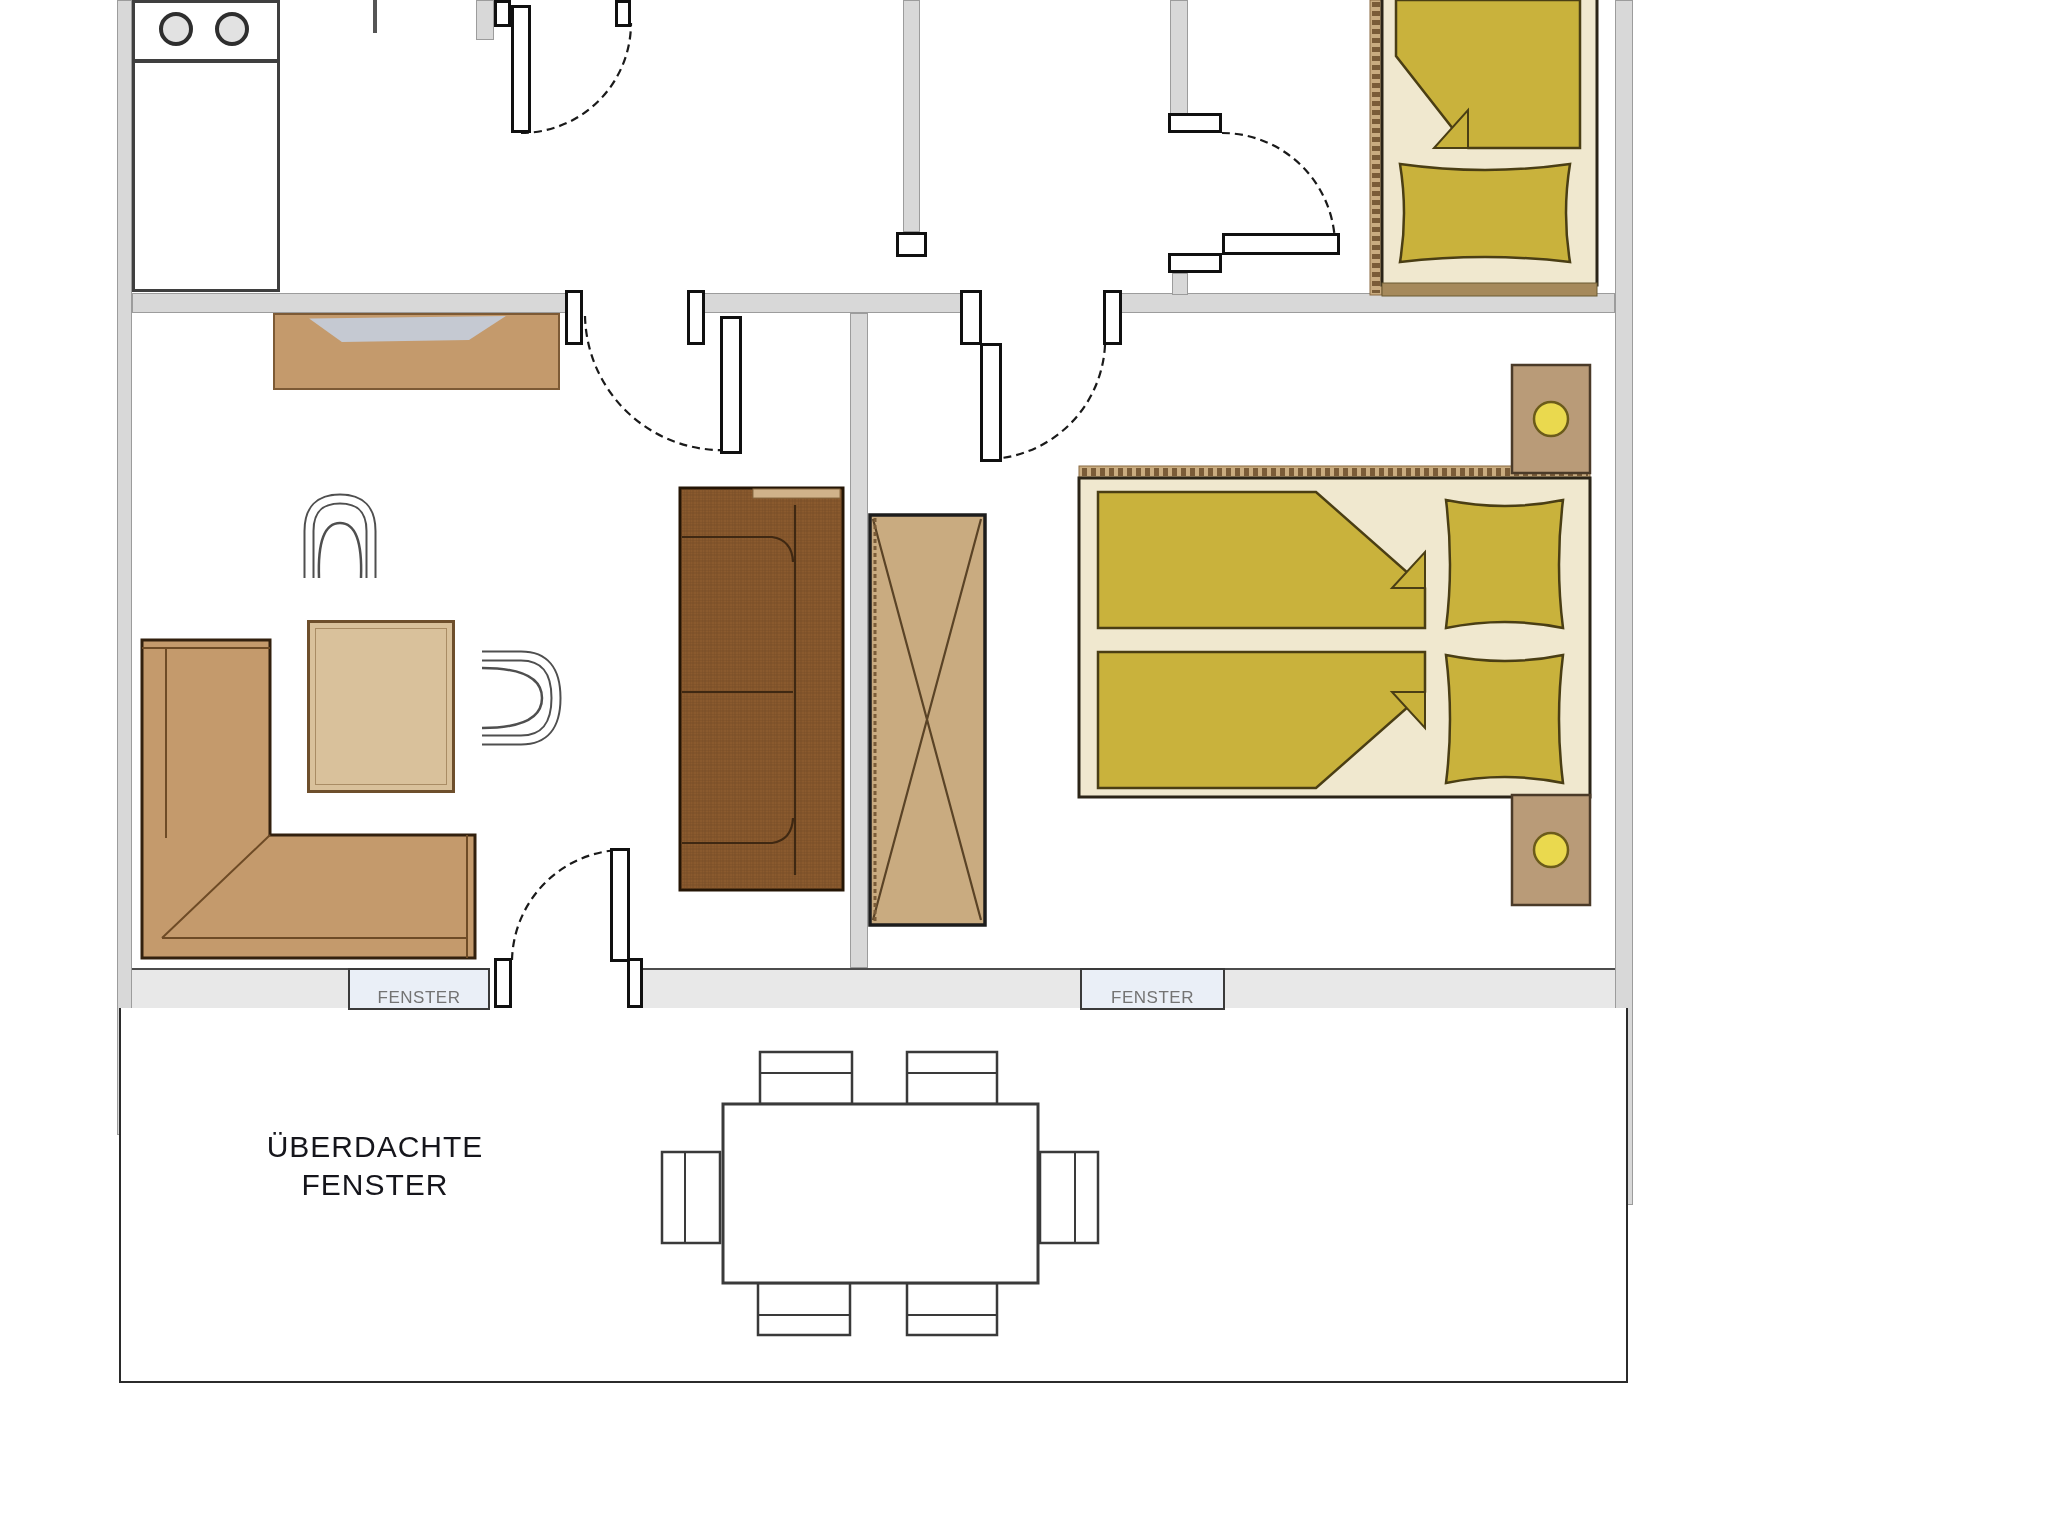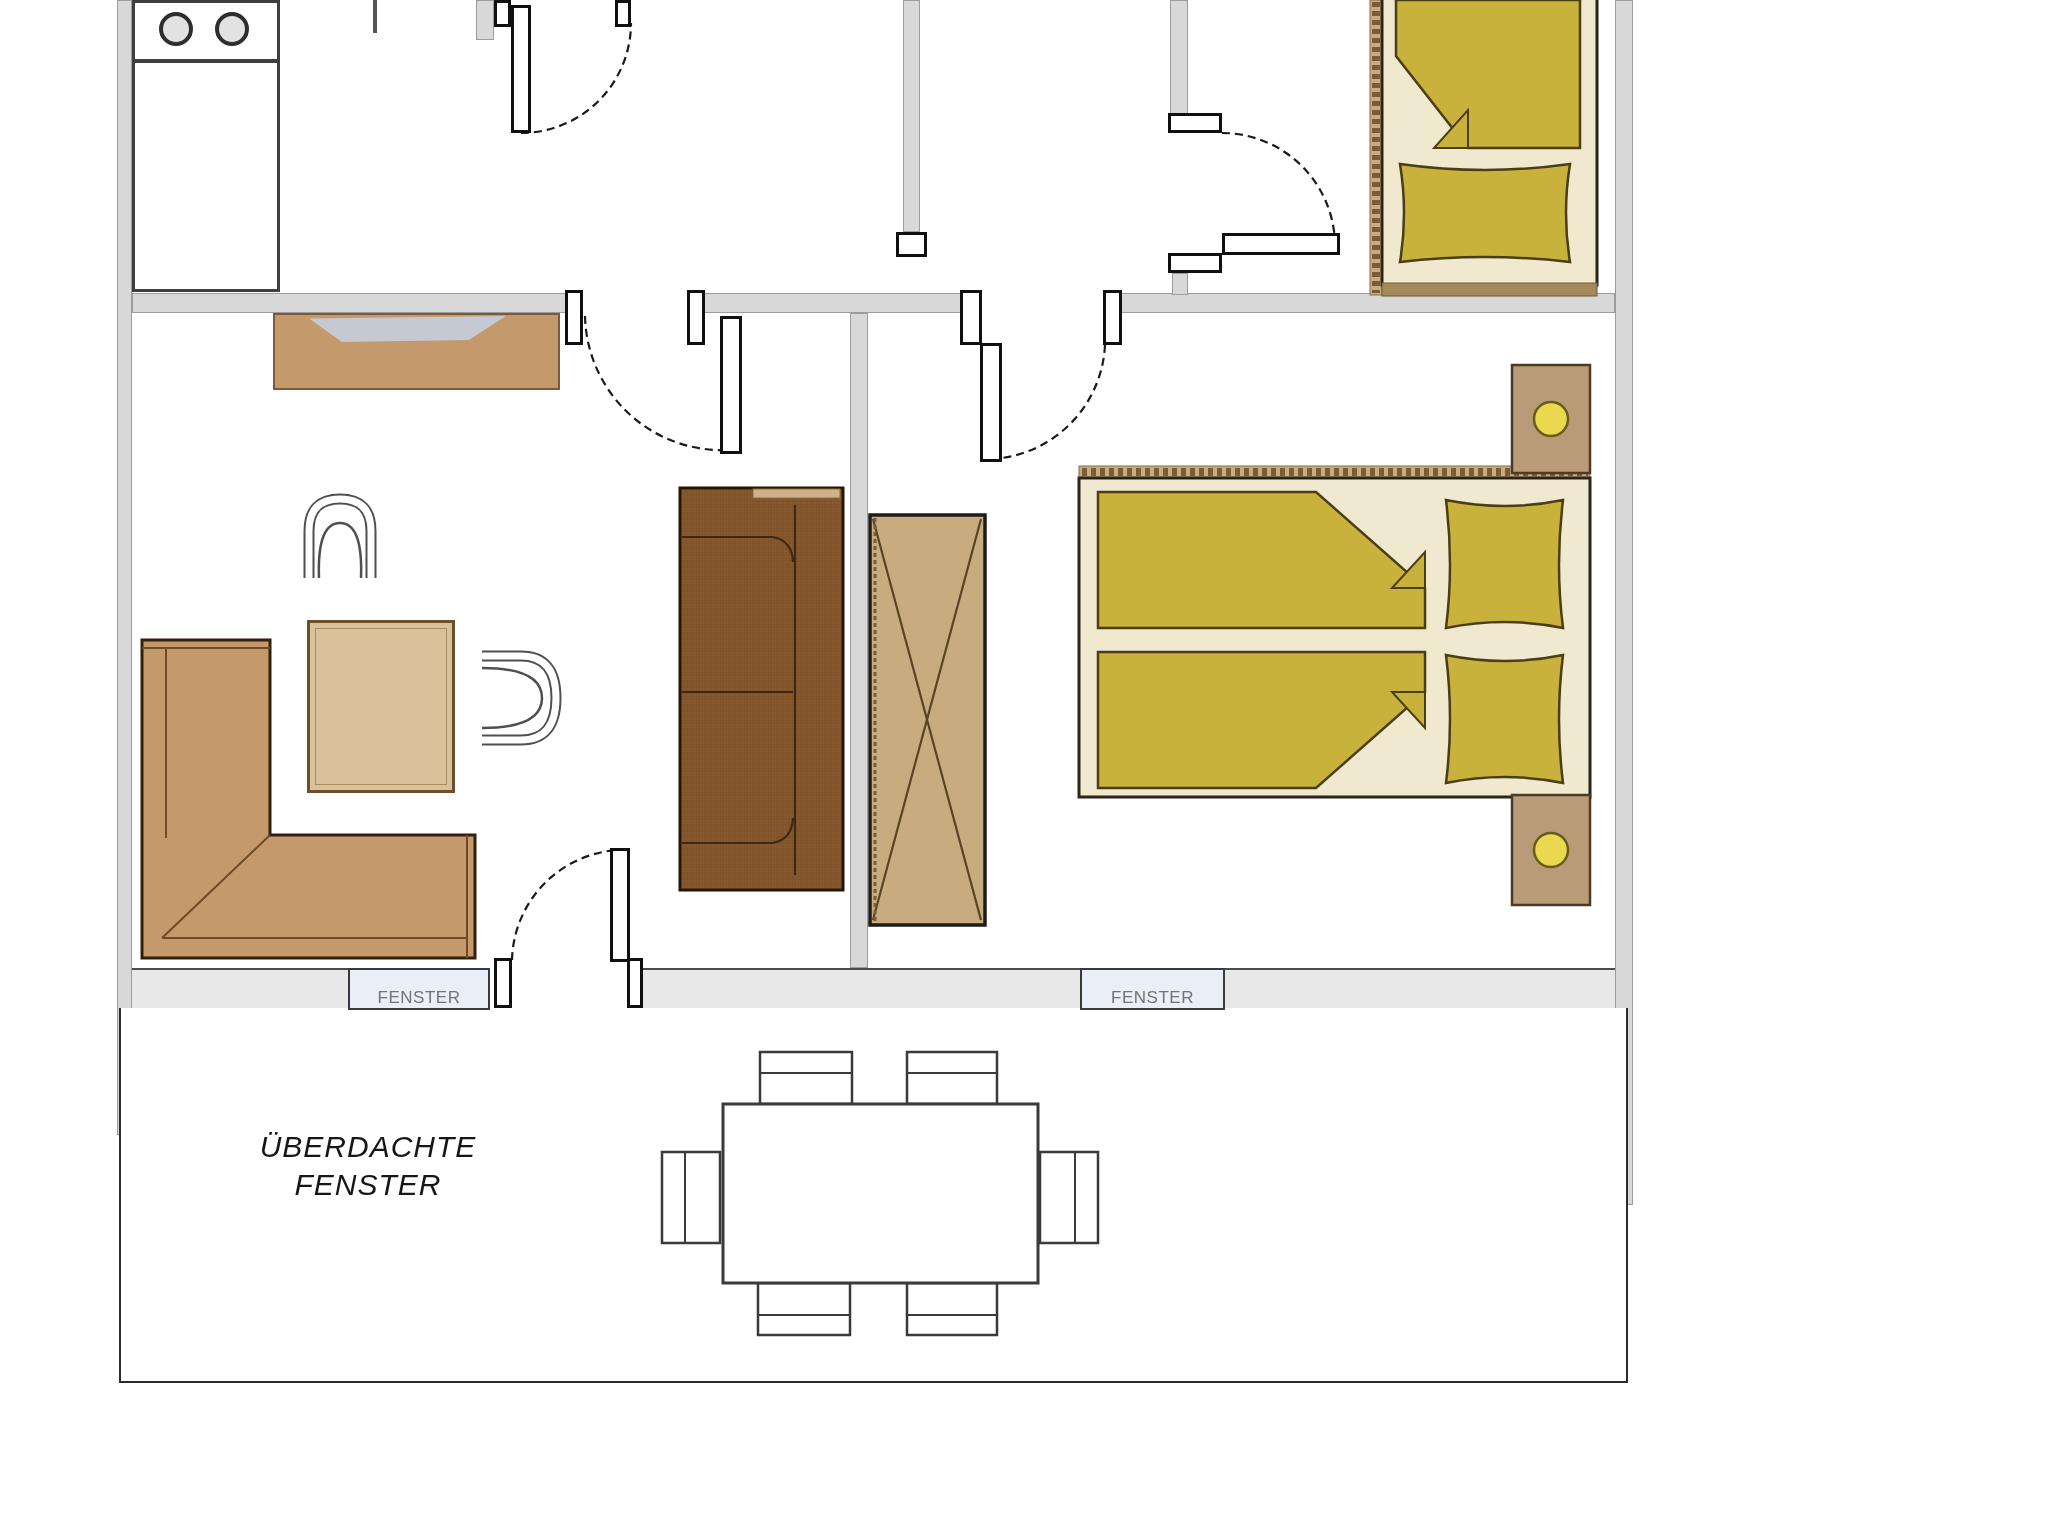--- a/index.html
+++ b/index.html
@@ -174,16 +174,16 @@
 <div class="jamb" style="left:627px;top:958px;width:16px;height:50px;"></div>
 <div class="leaf" style="left:610px;top:848px;width:20px;height:114px;"></div>
 
 <div class="window-box" style="left:348px;top:968px;width:142px;height:42px;">
   <span>FENSTER</span>
 </div>
 <div class="window-box" style="left:1080px;top:968px;width:145px;height:42px;">
   <span>FENSTER</span>
 </div>
 
-<div class="terrace-label" style="left:218px;top:1128px;width:300px;font-style:italic;">
+<div class="terrace-label" style="left:225px;top:1128px;width:300px;">
   <div>ÜBERDACHTE</div>
   <div>FENSTER</div>
 </div>
 
 </body></html>

